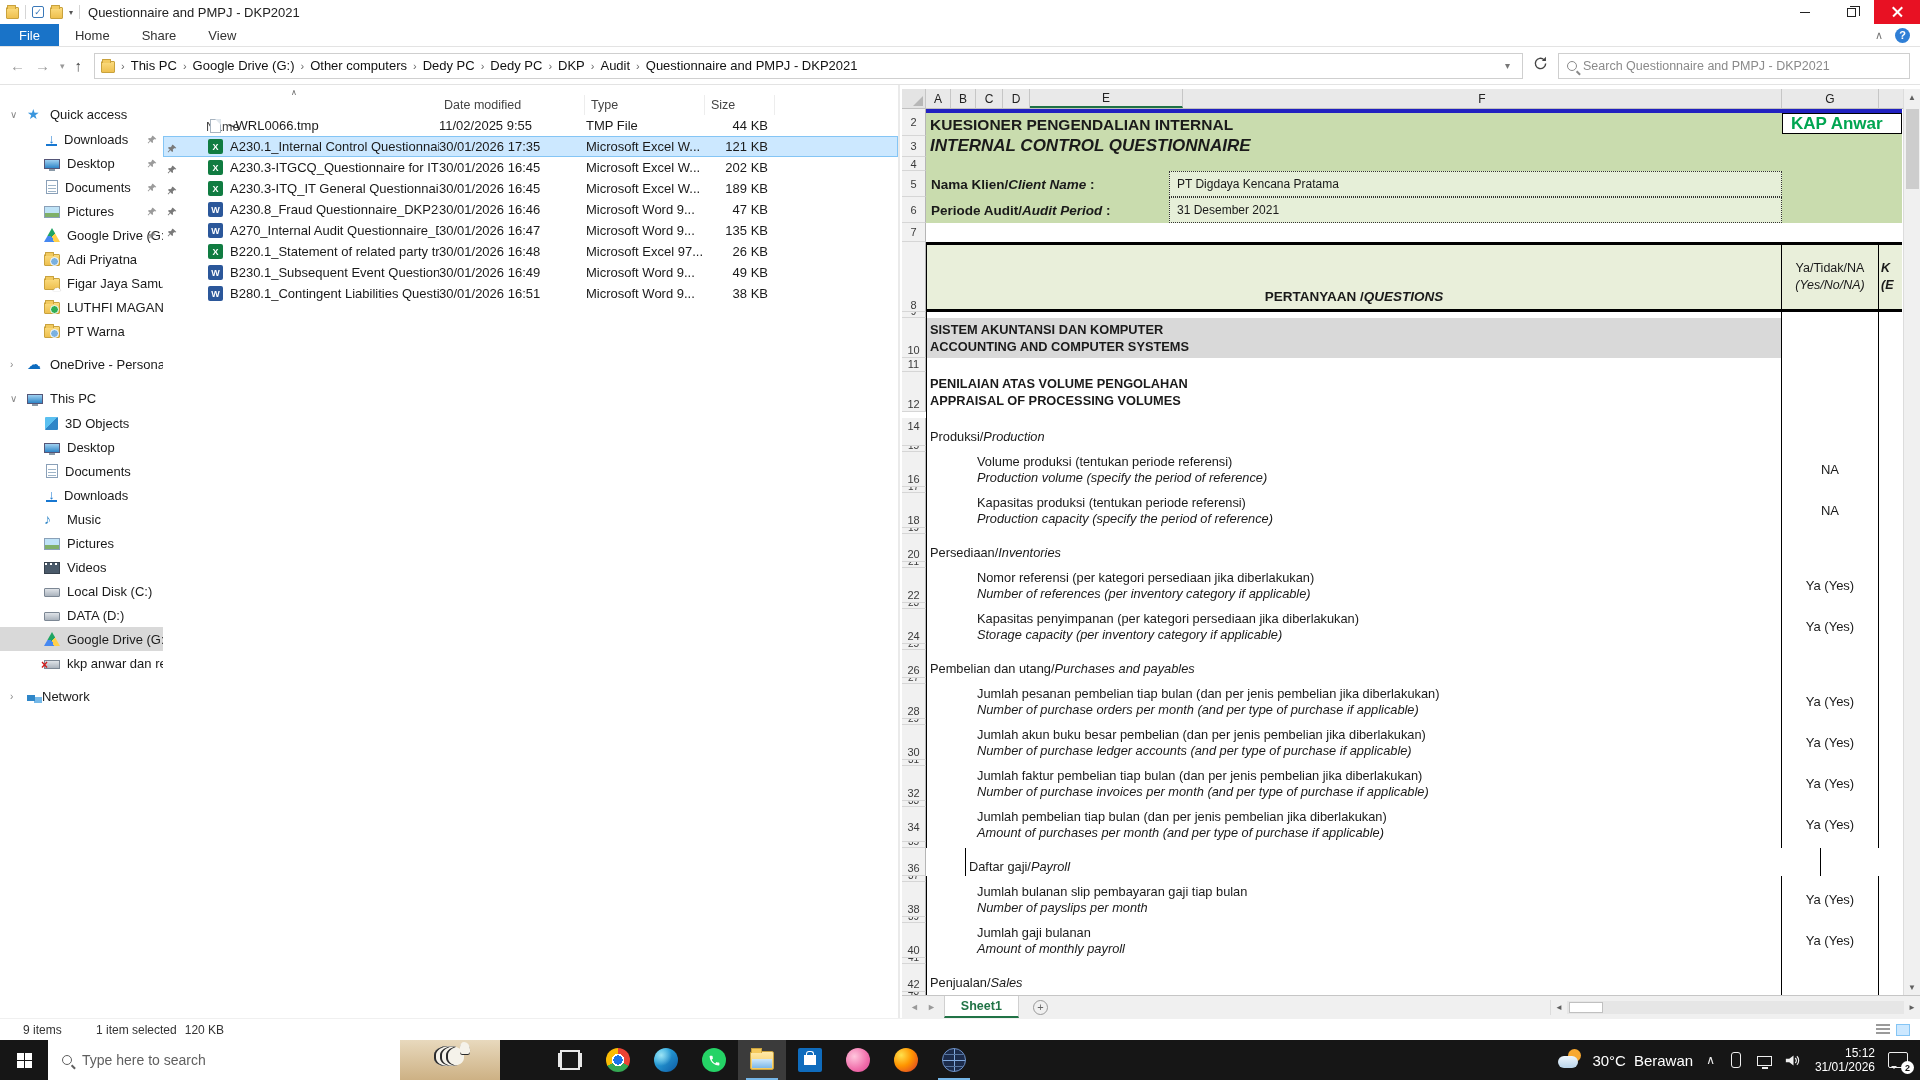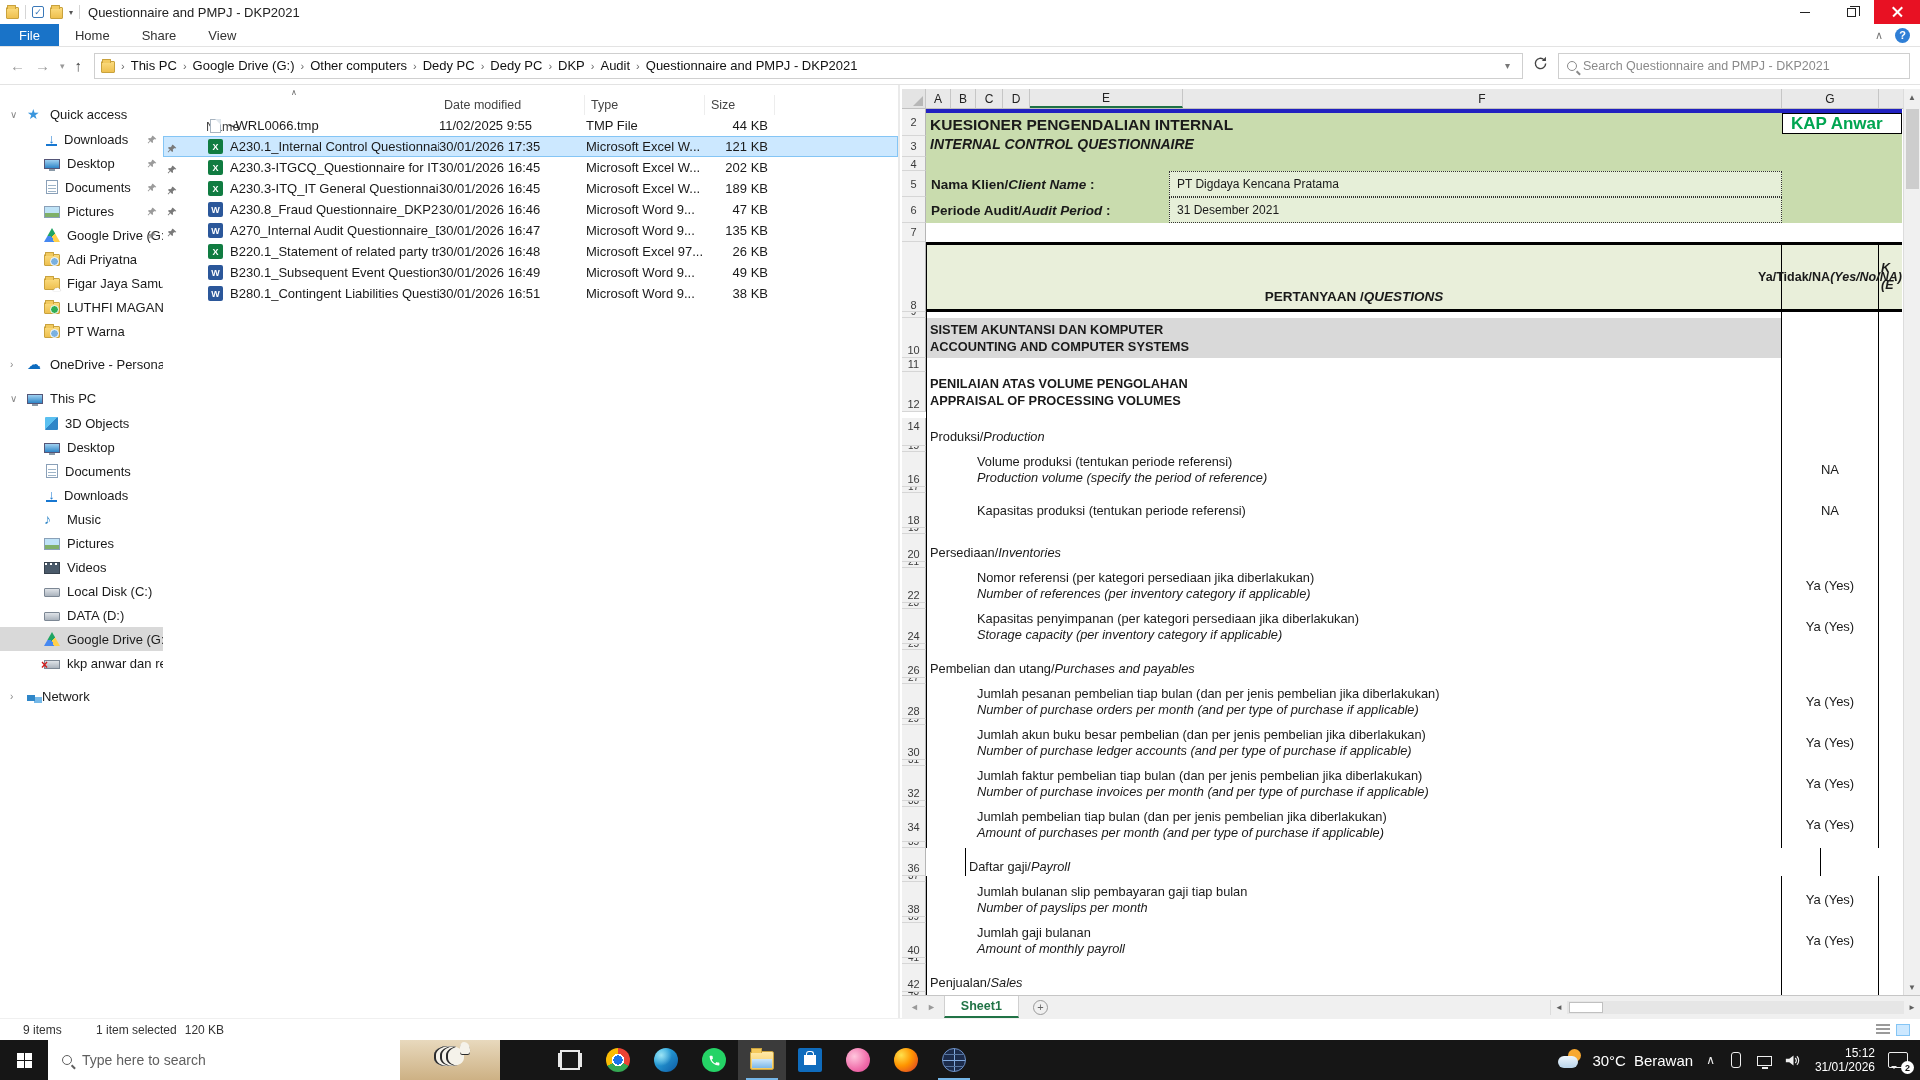--- a/index.html
+++ b/index.html
@@ -109,27 +109,27 @@
 .qcell{width:856px;flex:none;border-left:1px solid #000;border-right:1px solid #000;position:relative;display:flex;flex-direction:column;justify-content:center;overflow:hidden}
 .acell{width:97px;flex:none;border-right:1px solid #000;display:flex;align-items:center;justify-content:center;font-size:13px}
 .ncell{flex:1}
 .qcell.graybg{background:#d9d9d9}
 .qtext{padding-left:50px;font-size:12.8px;line-height:16px}
 .qtext .en,.iital{font-style:italic}
 .cattext{padding-left:3px;font-size:12.8px}
 .sectext{padding-left:3px;font-weight:bold;font-size:12.8px;line-height:17px}
 
 .bnr-title1{font-weight:bold;font-size:15.5px;padding:3px 0 0 4px}
-.bnr-title2{font-weight:bold;font-style:italic;font-size:14px;padding-left:4px}
+.bnr-title2{font-weight:bold;font-style:italic;font-size:17px;padding-left:4px}
 .bnr-label{font-weight:bold;font-size:13.5px;padding-left:5px;align-self:center}
 .valuecell{position:absolute;left:243px;width:613px;top:0;bottom:0;border:1px dotted #333;background:#e6efd8;display:flex;align-items:center;padding-left:7px;font-size:12px}
 #kapbox{position:absolute;left:856px;right:0;top:0;height:21px;background:#fff;border:1px solid #000;color:#00a551;font-weight:bold;font-size:17px;line-height:19px;padding-left:8px;overflow:hidden;white-space:nowrap}
 #row8content{background:#e9efda;border-top:3px solid #000;border-bottom:3px solid #000;display:flex}
 #qhead{width:856px;flex:none;border-left:1px solid #000;border-right:1px solid #000;display:flex;align-items:flex-end;justify-content:center;font-weight:bold;font-size:13.5px;padding-bottom:5px}
-#ahead{width:97px;flex:none;border-right:1px solid #000;display:flex;align-items:center;justify-content:center;font-weight:bold;font-size:12.5px;line-height:17px}
+#ahead{width:97px;flex:none;border-right:1px solid #000;display:flex;flex-direction:column;align-items:center;justify-content:center;font-weight:normal;font-size:12.5px;line-height:17px}
 #nhead{flex:1;display:flex;flex-direction:column;justify-content:center;font-weight:bold;font-style:italic;font-size:12.5px;line-height:17px;padding-left:2px;overflow:hidden}
 .blue-topline{border-top:4px solid #2121c0}
 
 #vscroll{position:absolute;top:4px;right:0;bottom:23px;width:17px;background:#f0f0f0;border-left:1px solid #dcdcdc;display:flex;flex-direction:column;align-items:center;font-size:8px;color:#606060}
 #vthumb{width:13px;height:80px;background:#cdcdcd;margin-top:4px}
 #vscroll .sbtn{height:16px;display:flex;align-items:center;justify-content:center;width:100%}
 #vscroll .down{margin-top:auto}
 #tabbar{position:absolute;left:2px;right:0;bottom:0;height:23px;background:#f0f0f0;border-top:1px solid #c6c6c6;display:flex;align-items:center;font-size:12.5px}
 .tabnav{color:#9a9a9a;font-size:9px;padding:0 8px}
 #sheettab{height:100%;background:#fff;border-right:1px solid #d0d0d0;border-left:1px solid #d0d0d0;display:flex;align-items:center;padding:0 16px;font-weight:bold;color:#217346;border-bottom:2px solid #217346}
@@ -660,20 +660,21 @@
               <div class="acell"></div>
               <div class="ncell"></div>
             </div>
           </div>
           <div class="srow" style="height: 35px;">
             <div class="gut" style="padding-bottom: 1px;">18</div>
             <div class="scontent">
               <div class="qcell">
                 <div class="qtext">
                   <div>Kapasitas produksi (tentukan periode referensi)</div>
+                  <div class="en">Production capacity (specify the period of reference)</div>
                 </div>
               </div>
               <div class="acell">
                 <span>NA</span>
               </div>
               <div class="ncell"></div>
             </div>
           </div>
           <div class="srow" style="height: 6px;">
             <div class="gut" style="font-size: 10px;">19</div>

